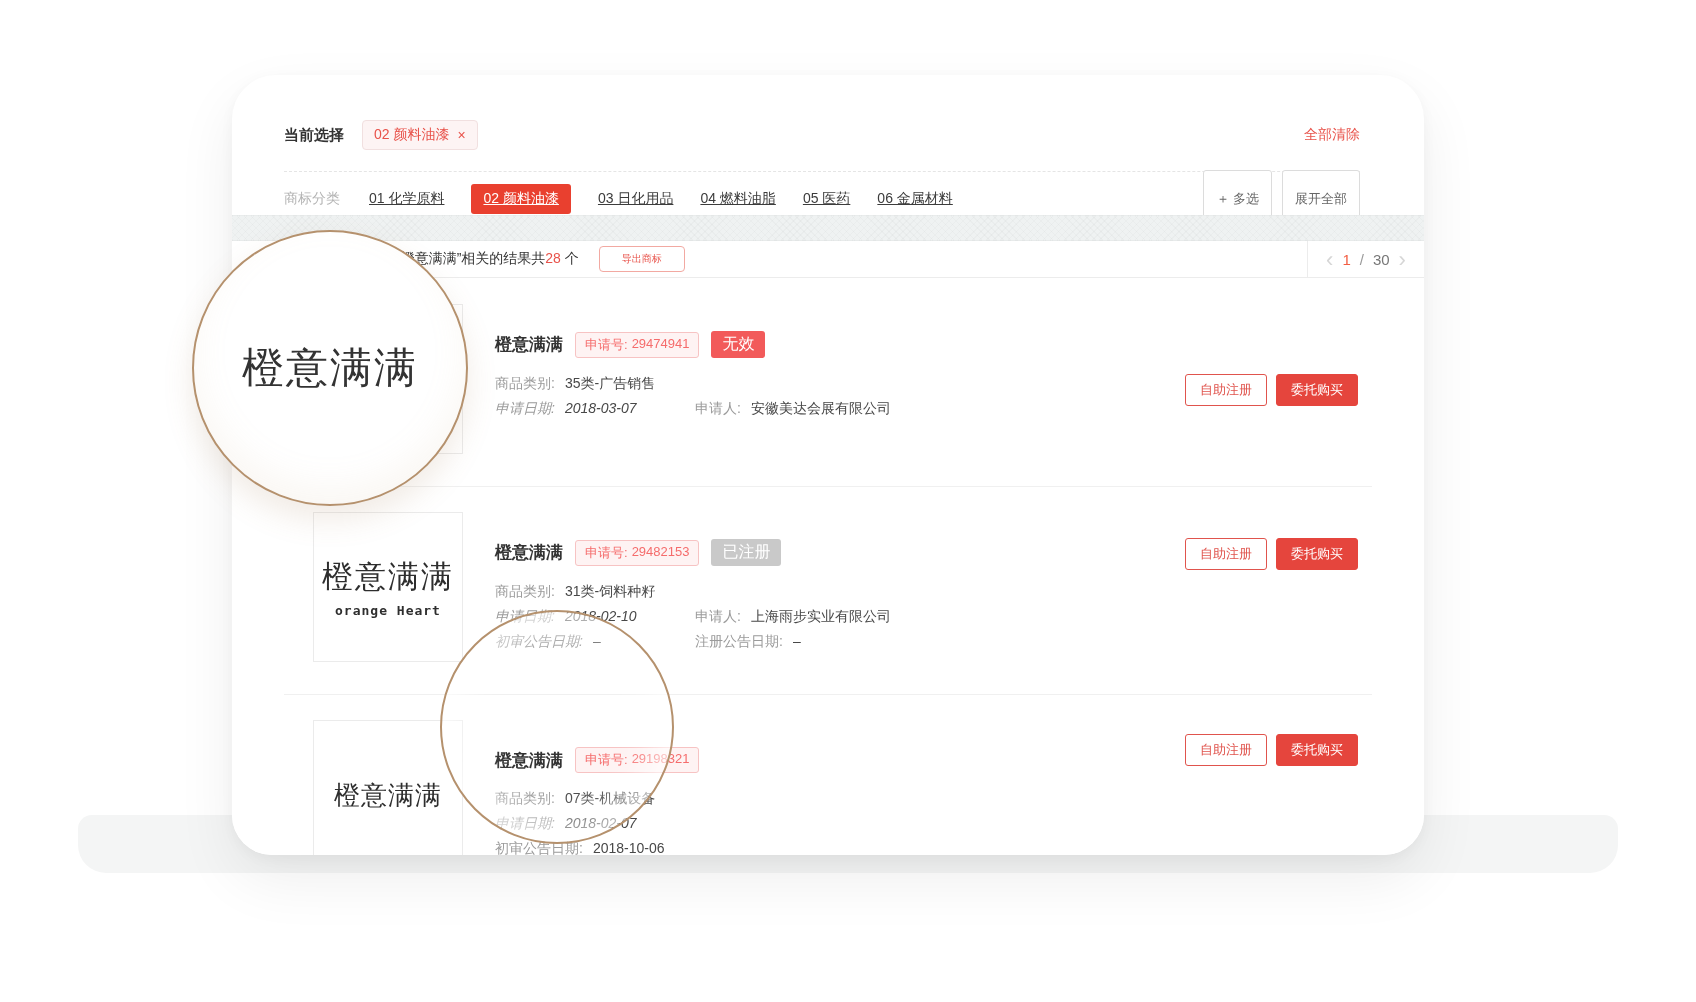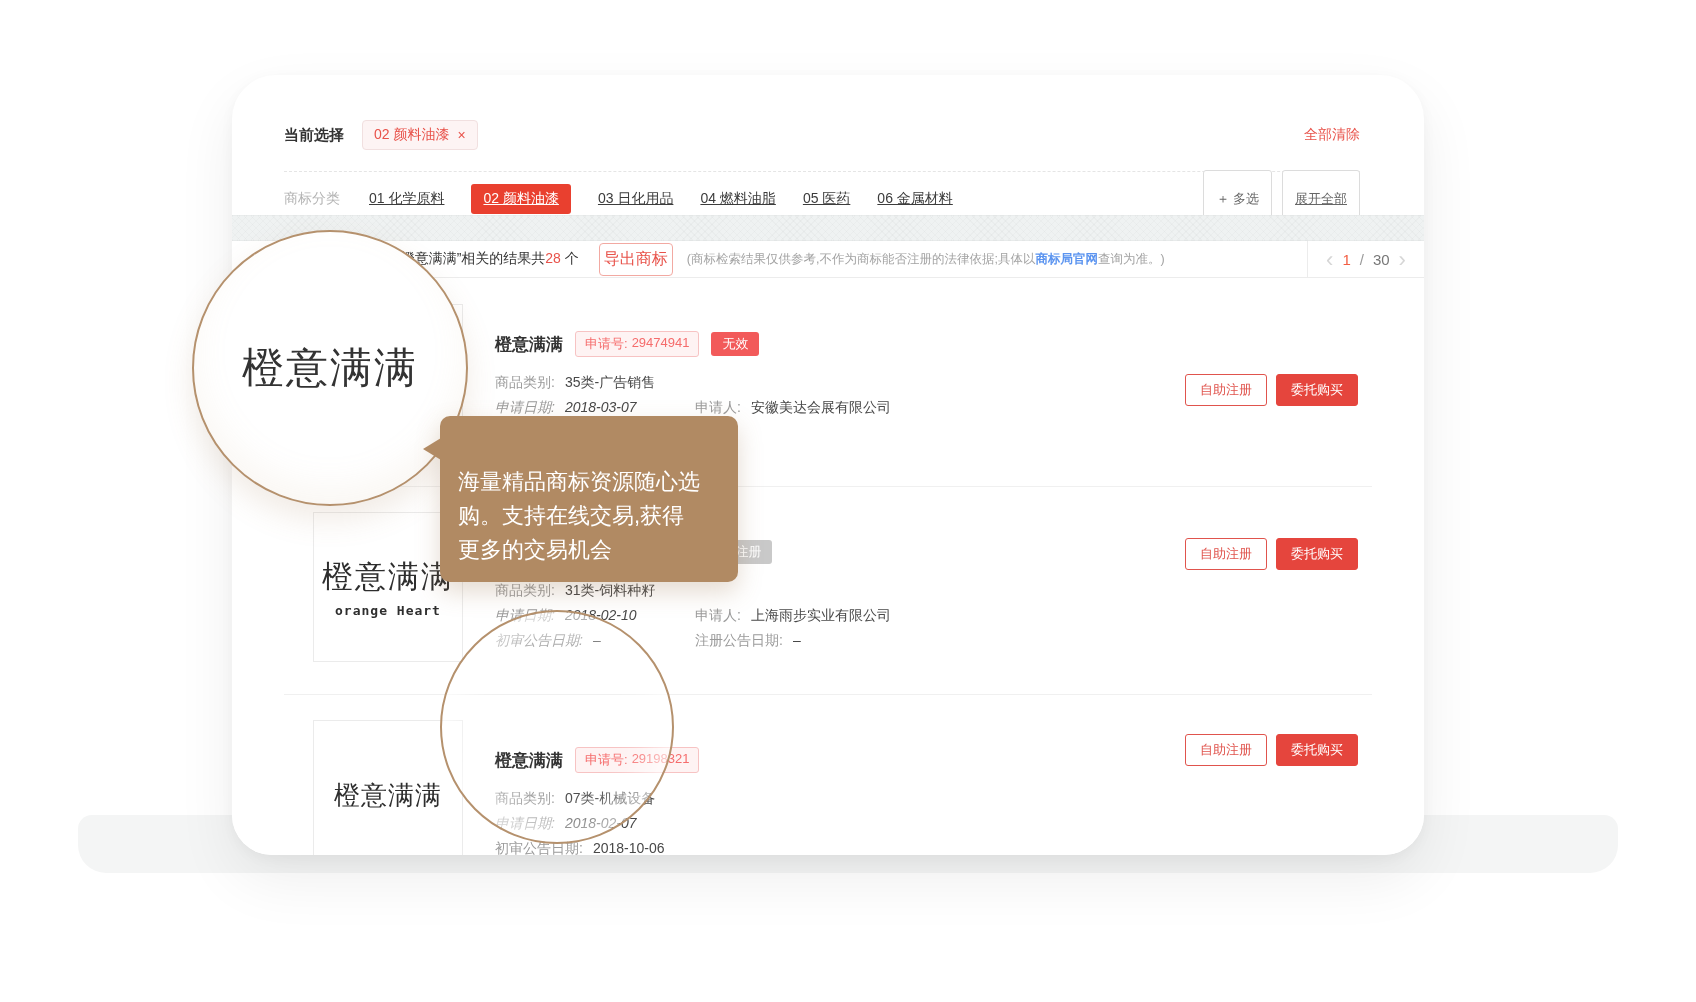--- a/index.html
+++ b/index.html
@@ -29,37 +29,37 @@
   .dashed-divider { position:absolute; left:52px; right:64px; top:96px;
     border-top:1px dashed #e5e5e5; }
   .filter-row-b { position:absolute; left:52px; right:64px; top:108px; height:32px;
     display:flex; align-items:center; gap:27px; }
   .cat-label { color:#b3b3b3; font-size:14px; margin-right:2px; }
   .cat-item { font-size:14px; color:#3c3c3c; cursor:pointer; white-space:nowrap;text-decoration:underline; }
   .cat-item.selected { background:#e9402f; color:#fff; padding:6px 12px; border-radius:3px; }
   .mini-btn { border:1px solid #dcdcdc; background:#fff; color:#666; font-size:13px;
     padding:19px 12px; border-radius:3px; cursor:pointer; white-space:nowrap;
     font-family:inherit; }
-  .mini-btn + .mini-btn { margin-left:-17px;text-decoration:underline; }
+  .mini-btn + .mini-btn { margin-left:-17px; }
 
   
   .gap-strip { position:absolute; left:0; right:0; top:140px; height:26px;
     background-color:#eff2f2;
     background-image:repeating-linear-gradient(45deg, rgba(0,0,0,.018) 0 1px, transparent 1px 5px),
                      repeating-linear-gradient(135deg, rgba(0,0,0,.018) 0 1px, transparent 1px 5px);
     border-top:1px solid rgba(0,0,0,.025); border-bottom:1px solid rgba(0,0,0,.03); }
 
   
   .results { position:absolute; left:0; right:0; top:166px; bottom:0; background:#fff; }
   .results-header { position:relative; height:37px; border-bottom:1px solid #ececec;
     display:flex; align-items:center; padding-left:52px; }
   .rh-text { font-size:14px; color:#333; white-space:nowrap; }
   .rh-count { color:#e8524a; }
   .export-btn { margin:0 14px 0 20px; background:#fff; border:1px solid #f2a9a2;
-    color:#e8524a; font-size:16px; padding:5px 4px; border-radius:4px; cursor:pointer;
+    color:#e8524a; font-size:10px; padding:5px 22px; border-radius:4px; cursor:pointer;
     font-family:inherit; white-space:nowrap; }
   .disclaimer { font-size:12.5px; color:#a3a3a3; white-space:nowrap; }
   .disc-link { color:#5b94f0; font-weight:700; cursor:pointer; }
   .pager { position:absolute; right:0; top:0; width:117px; height:37px;
     border-left:1px solid #ececec; display:flex; align-items:center;
     justify-content:center; gap:9px; font-size:15px; }
   .pg-arrow { color:#d6d6d6; font-size:22px; line-height:1; cursor:pointer; }
   .pg-cur { color:#f25e43; } .pg-sep { color:#9a9a9a; } .pg-total { color:#777; }
 
   
@@ -74,21 +74,21 @@
   .tm-text.serif { font-family:"DejaVu Serif","Liberation Serif",serif; font-size:31px;
     letter-spacing:2px; }
   .tm-sub { font-family:"DejaVu Sans Mono","Liberation Mono",monospace; font-weight:700;
     font-size:13px; color:#2e2e2e; letter-spacing:1px; margin-top:5px; }
   .tm-info { margin-left:32px; padding-top:27px; }
   .title-line { display:flex; align-items:center; gap:12px; }
   .tm-name { font-size:17px; font-weight:700; color:#333; }
   .app-tag { display:inline-flex; gap:4px; font-size:13px; color:#f56c6c;
     background:#fef3f3; border:1px solid #f7c3c3; border-radius:3px; padding:3px 9px;
     white-space:nowrap; }
-  .badge { font-size:13px; color:#fff; border-radius:3px; padding:3px 11px; }
+  .badge { font-size:16px; color:#fff; border-radius:3px; padding:3px 11px; }
   .badge-red { background:#f25a5a; }
   .badge-gray { background:#c9c9c9; }
   .fields { margin-top:13px; }
   .f-line { display:flex; align-items:center; height:25px; font-size:14px; }
   .fg { display:flex; align-items:baseline; }
   .fg.w { width:200px; flex:none;font-style:italic; }
   .fl { color:#9b9b9b; margin-right:10px; white-space:nowrap; }
   .fv { color:#484848; white-space:nowrap; }
   .row-actions { position:absolute; right:66px; display:flex; gap:9px; }
   .row-1 .row-actions { top:96px; }
@@ -157,21 +157,20 @@
       <button class="mini-btn">展开全部</button>
     </div>
 
     <div class="gap-strip"></div>
 
     <div class="results">
 
       <div class="results-header">
         <span class="rh-text"><span>当前分类下检索到“橙意满满”相关的结果共</span><span class="rh-count">28</span><span> 个</span></span>
         <button class="export-btn">导出商标</button>
-        <span class="disclaimer"><span>(商标检索结果仅供参考,不作为商标能否注册的法律依据;具体以</span><span class="disc-link">商标局官网</span><span>查询为准。)</span></span>
         <div class="pager">
           <span class="pg-arrow">‹</span>
           <span class="pg-cur">1</span>
           <span class="pg-sep">/</span>
           <span class="pg-total">30</span>
           <span class="pg-arrow">›</span>
         </div>
       </div>
 
       <div class="result-row row-1">
@@ -303,18 +302,13 @@
       </div>
 
     </div>
   </div>
 
   <div class="mag-1">
     <span class="mag-1-text">橙意满满</span>
   </div>
   <div class="mag-2"></div>
 
-  <div class="tooltip tooltip-1">
-    <span class="arrow"></span><span>海量精品商标资源随心选
-购。支持在线交易,获得
-更多的交易机会</span>
-  </div>
 </div>
 
 </body></html>

